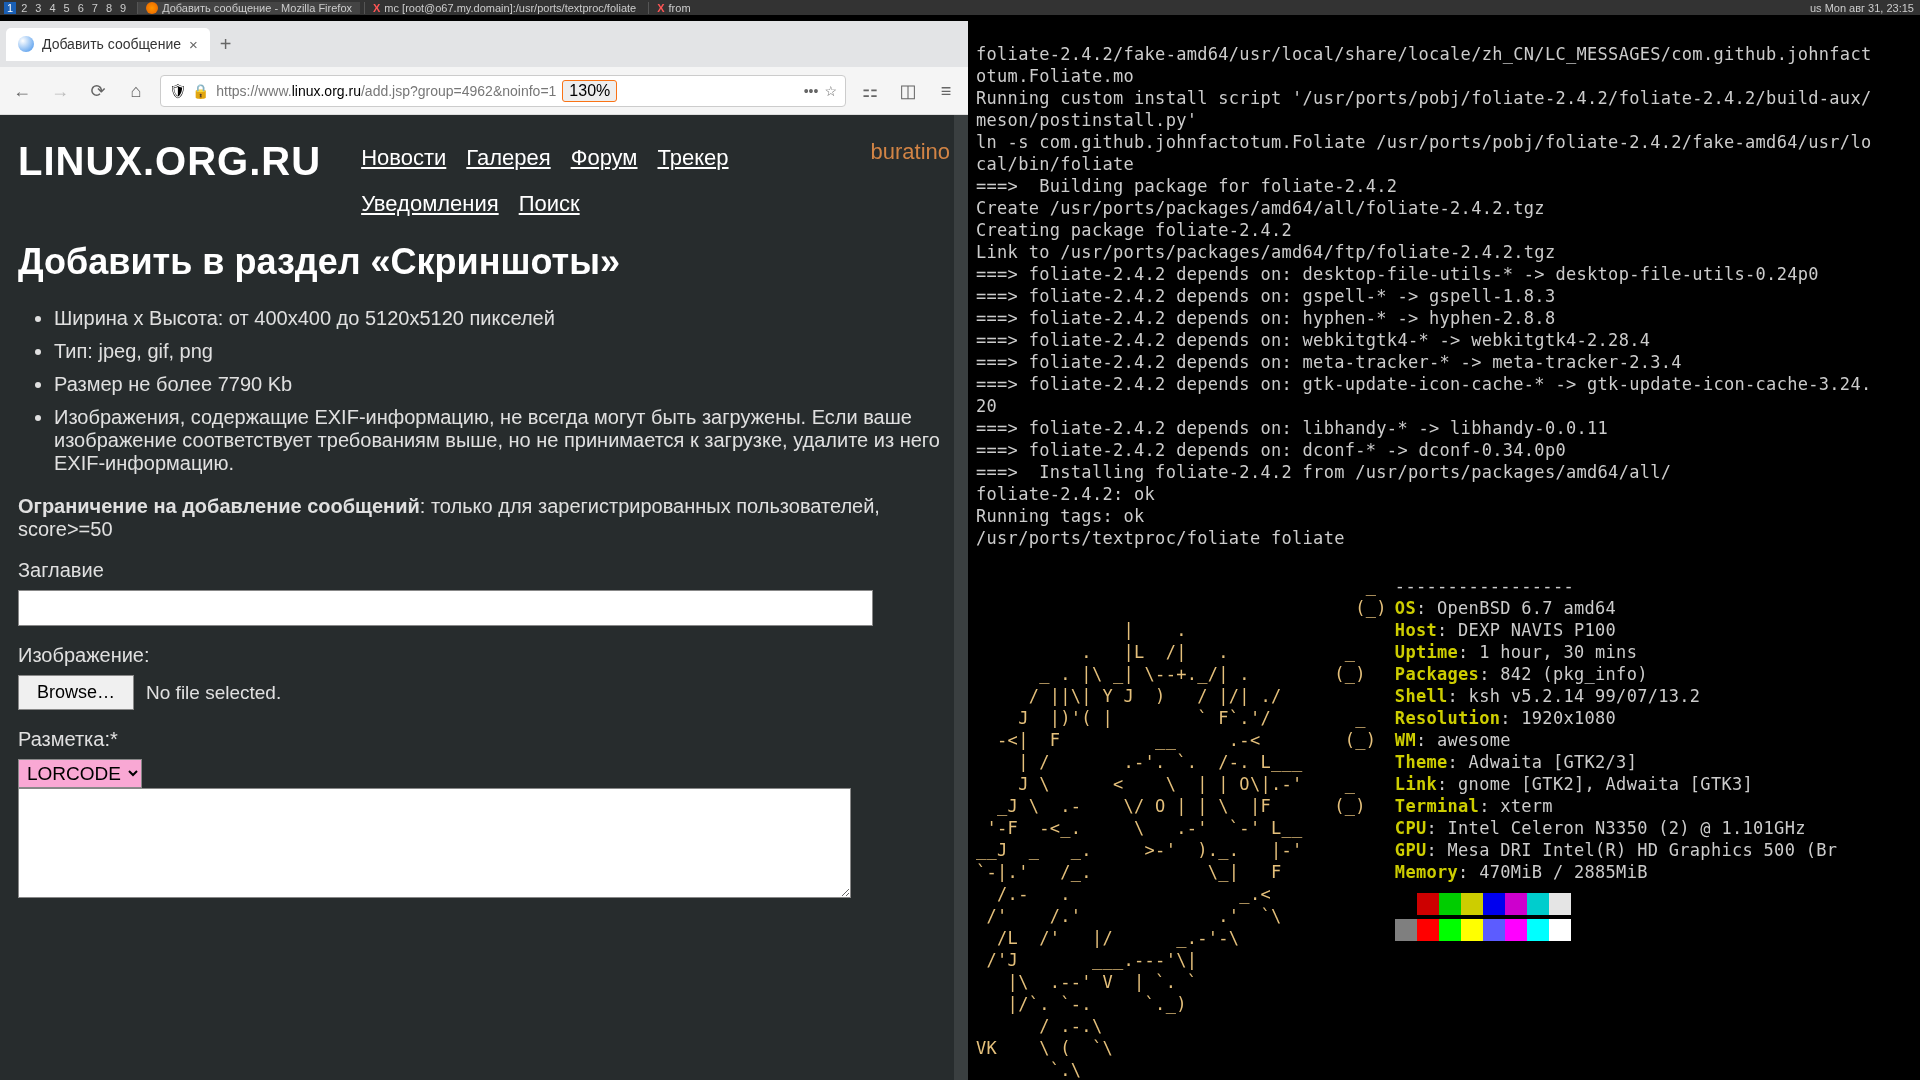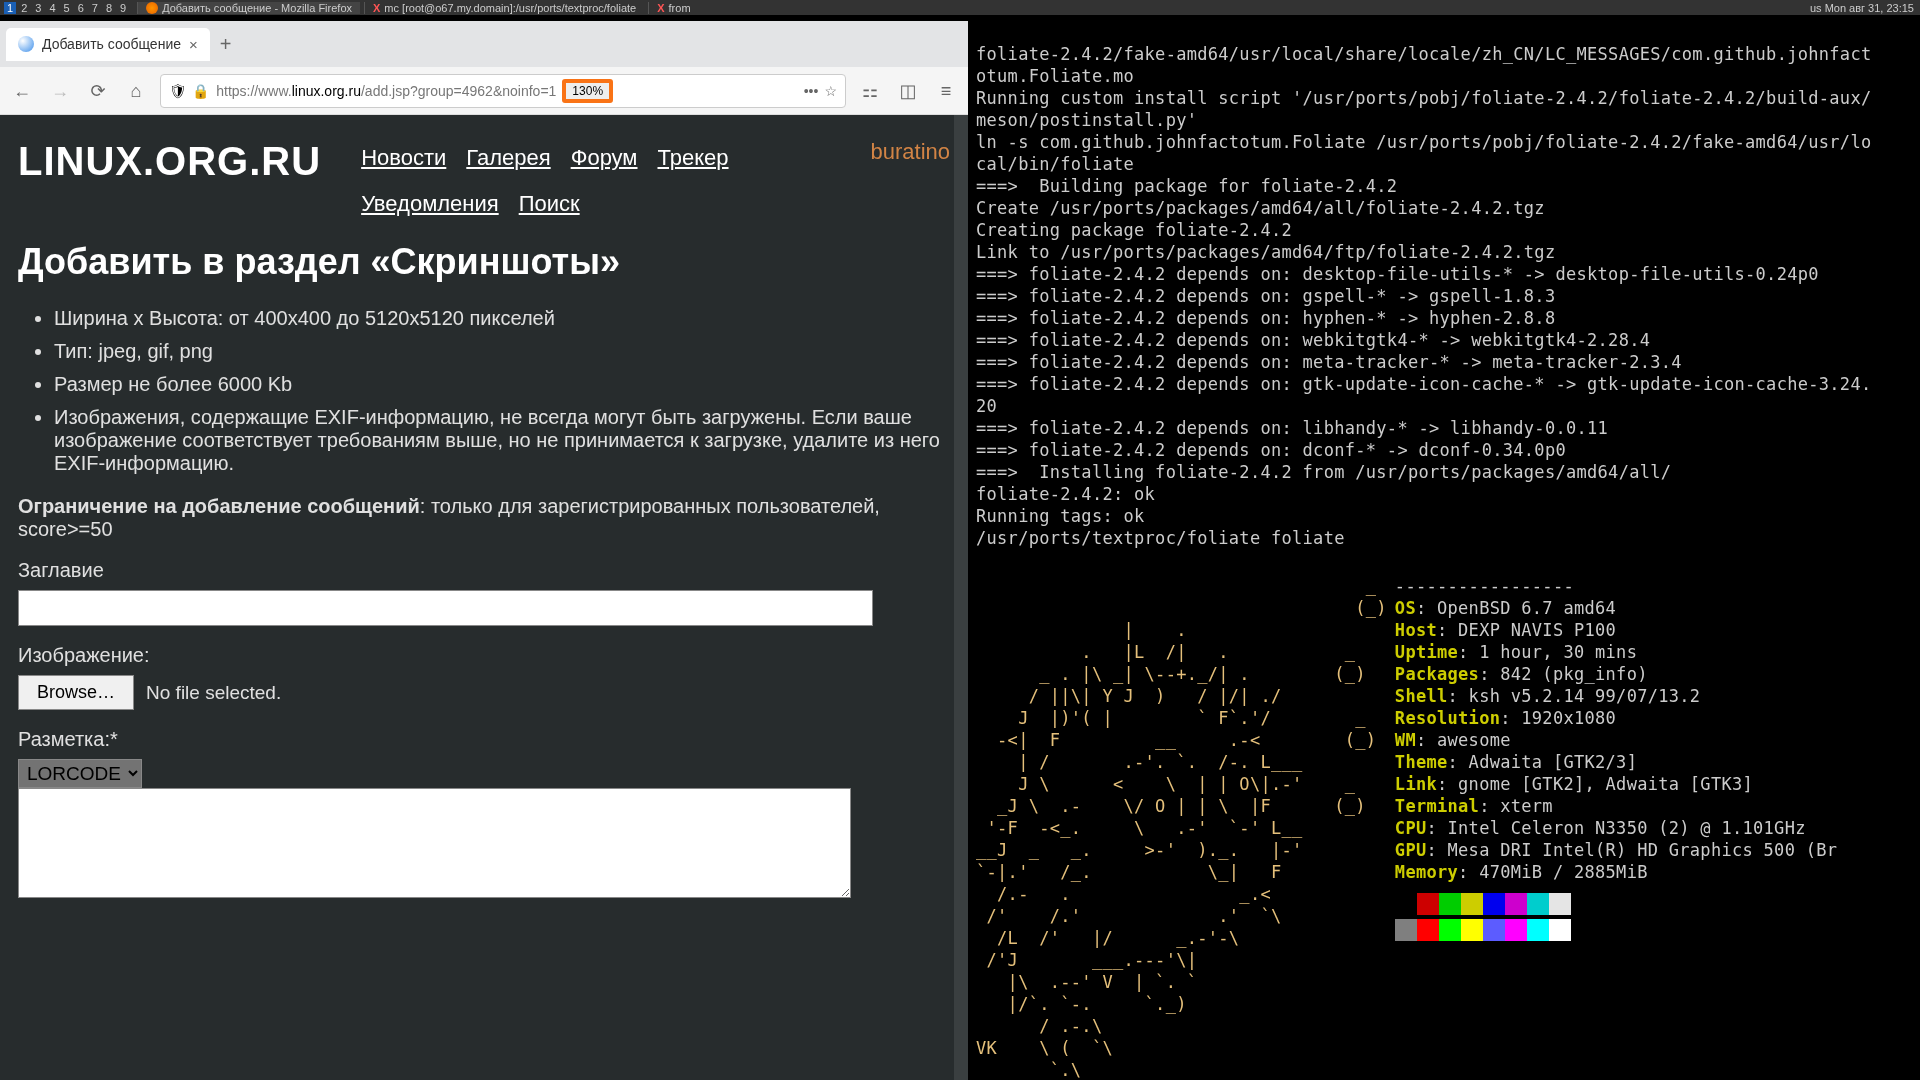--- a/index.html
+++ b/index.html
@@ -24,38 +24,38 @@
 .ff-tab .fav { width: 16px; height: 16px; background: radial-gradient(circle at 30% 30%, #fff, #3b8eea); border-radius: 50%; }
 .ff-tab .x { color: #666; cursor: pointer; font-size: 15px; }
 .ff-newtab { margin-left: 10px; font-size: 20px; color: #666; cursor: pointer; }
 .ff-urlbar { height: 48px; background: #f5f5f5; display: flex; align-items: center; padding: 0 8px; gap: 10px; border-bottom: 1px solid #ddd; }
 .ff-nav-btn { width: 28px; height: 28px; color: #666; font-size: 18px; text-align: center; line-height: 28px; cursor: pointer; }
 .ff-nav-btn.disabled { color: #bbb; }
 .ff-addr { flex: 1; display: flex; align-items: center; background: #fff; border: 1px solid #ccc; border-radius: 4px; padding: 4px 8px; gap: 6px; font-size: 14px; }
 .ff-addr .lock { color: #12bc00; }
 .ff-addr .url { color: #777; }
 .ff-addr .url .dom { color: #000; }
-.ff-zoom { background: #eee; border: 4px solid #f97316; border-radius: 3px; padding: 1px 6px; font-size: 12px; }
+.ff-zoom { background: #eee; border: 1px solid #f97316; border-radius: 3px; padding: 1px 6px; font-size: 16px; }
 .ff-page { flex: 1; background: #272c2d; color: #e0e0e0; font-family: sans-serif; overflow-y: auto; position: relative; }
 .ff-scroll { position: absolute; right: 0; top: 0; width: 14px; height: 100%; background: #3a3f40; }
 .ff-content { padding: 24px 18px; }
 .logo-row { display: flex; align-items: flex-start; gap: 40px; margin-bottom: 24px; }
 .logo { font-size: 40px; font-weight: bold; color: #fff; letter-spacing: 1px; }
 .navlinks { display: flex; flex-wrap: wrap; gap: 20px; font-size: 22px; margin-top: 6px; flex: 1; }
 .navlinks a { color: #fff; text-decoration: underline; cursor: pointer; }
 .user { font-size: 22px; color: #d28445; }
 .h1 { font-size: 36px; font-weight: bold; margin: 10px 0 24px; color: #fff; }
 .p { font-size: 20px; margin-bottom: 16px; }
 .ul { margin: 8px 0 20px 36px; }
 .ul li { font-size: 20px; margin-bottom: 10px; }
 .lbl { font-size: 20px; margin: 18px 0 8px; display: block; }
 .txt { width: 855px; height: 36px; background: #fff; border: 1px solid #888; }
 .file-row { display: flex; align-items: center; gap: 12px; }
 .file-btn { background: #f0f0f0; border: 1px solid #888; padding: 6px 18px; font-size: 18px; }
-.sel { background: #737373; border: 1px solid #888; padding: 2px 4px; font-size: 19px; }
+.sel { background: #f9a8d4; border: 1px solid #888; padding: 2px 4px; font-size: 19px; }
 .ta { width: 833px; height: 110px; background: #fff; border: 1px solid #888; }
 
 
 .xterm { position: absolute; top: 15px; left: 968px; width: 952px; height: 1065px; background: #000; color: #ccc; font-family: 'DejaVu Sans Mono', monospace; font-size: 17px; line-height: 22px; padding: 6px 8px; white-space: pre; overflow: hidden; letter-spacing: 0.3px; }
 .xterm .y { color: #e5c07b; }
 .xterm .yb { color: #cdcd00; font-weight: bold; }
 .palette { display: flex; margin-top: 4px; }
 .palette .sw { width: 22px; height: 22px; }
 </style>
 </head>
@@ -128,21 +128,21 @@
             <a>Трекер</a>
             <a>Уведомления</a>
             <a>Поиск</a>
           </div>
         <div class="user">buratino</div>
       </div>
       <div class="h1">Добавить в раздел «Скриншоты»</div>
       <ul class="ul">
           <li>Ширина x Высота: от 400x400 до 5120x5120 пикселей</li>
           <li>Тип: jpeg, gif, png</li>
-          <li>Размер не более 6000 Kb</li>
+          <li>Размер не более 7790 Kb</li>
           <li>Изображения, содержащие EXIF-информацию, не всегда могут быть загружены. Если ваше изображение соответствует требованиям выше, но не принимается к загрузке, удалите из него EXIF-информацию.</li>
         </ul>
       <div class="p"><b>Ограничение на добавление сообщений</b><span>: только для зарегистрированных пользователей, score&gt;=50</span></div>
       <label class="lbl">Заглавие</label>
       <input class="txt" style="">
       <label class="lbl">Изображение:</label>
       <div class="file-row">
         <button class="file-btn">Browse…</button>
         <span style="font-size:19px;">No file selected.</span>
       </div>

